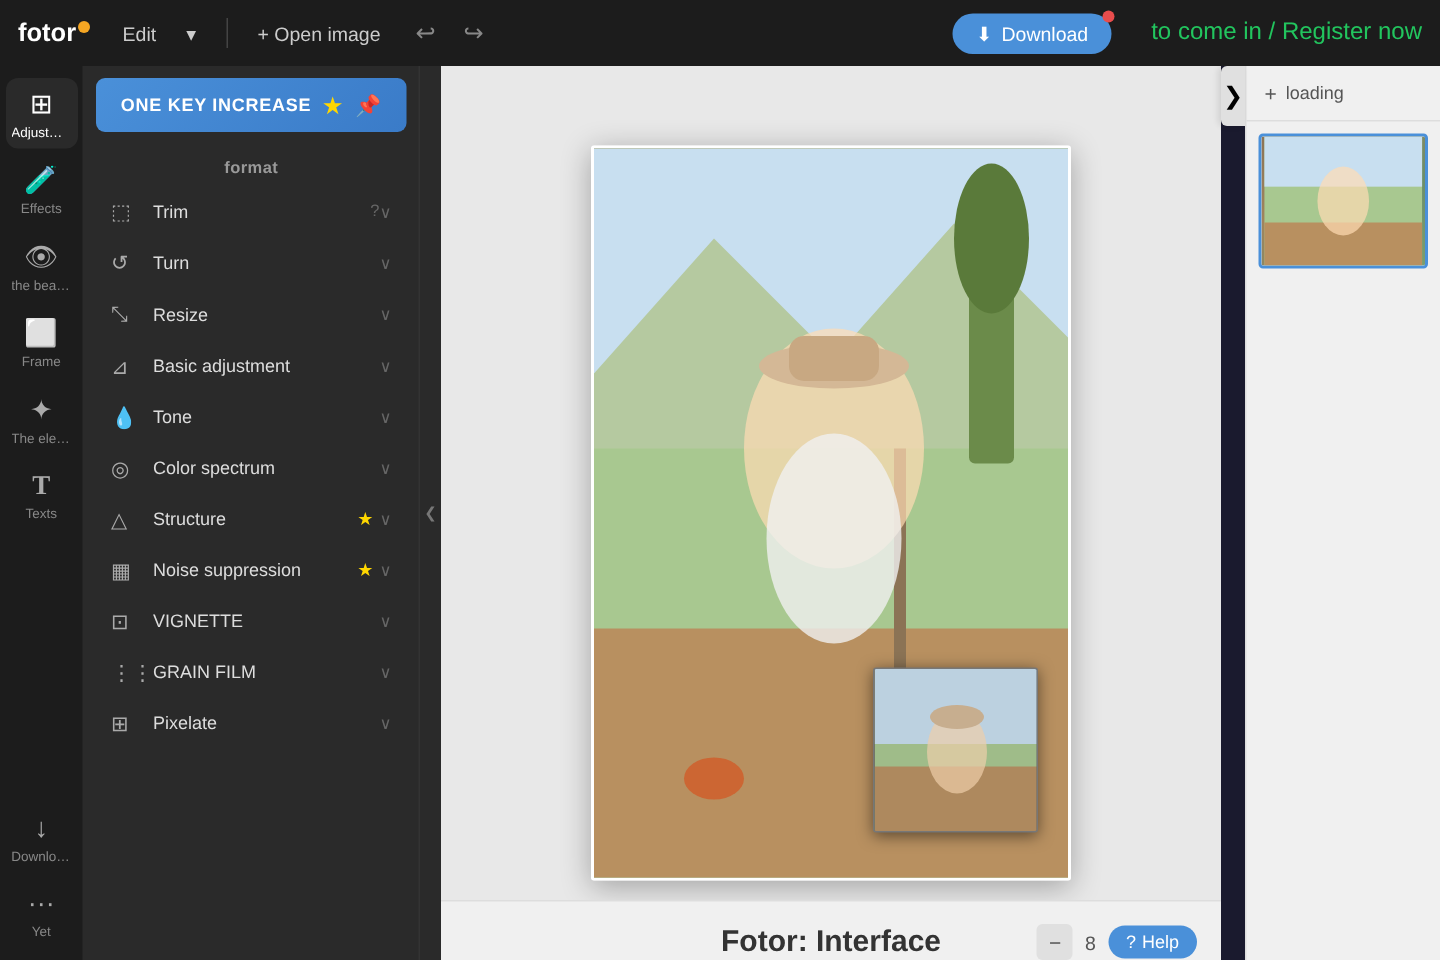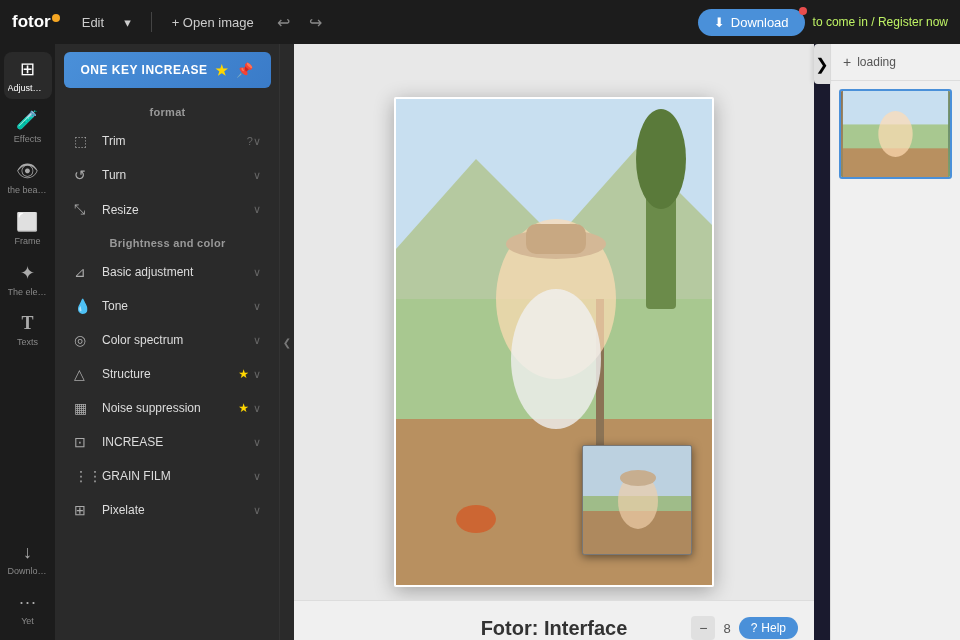--- a/index.html
+++ b/index.html
@@ -56,23 +56,23 @@
     .download-btn .notif-dot {
       position: absolute;
       top: -2px;
       right: -2px;
       width: 8px;
       height: 8px;
       background: #e84d4d;
       border-radius: 50%;
     }
     .register-link {
-      color: #bef264;
-      font-size: 12px;
-      margin-left: 0;
+      color: #22c55e;
+      font-size: 16px;
+      margin-left: 18px;
       white-space: nowrap;
     }
     .undo-redo {
       display: flex;
       gap: 4px;
     }
     .icon-btn {
       background: none;
       border: none;
       color: #888;
@@ -478,21 +478,20 @@
       <span class="tool-label">Turn</span>
       <span class="tool-arrow">∨</span>
     </div>
 
     <div class="tool-row">
       <span class="tool-icon">⤡</span>
       <span class="tool-label">Resize</span>
       <span class="tool-arrow">∨</span>
     </div>
 
-    <div class="section-header">Brightness and color</div>
 
     <div class="tool-row">
       <span class="tool-icon">⊿</span>
       <span class="tool-label">Basic adjustment</span>
       <span class="tool-arrow">∨</span>
     </div>
 
     <div class="tool-row">
       <span class="tool-icon">💧</span>
       <span class="tool-label">Tone</span>
@@ -515,21 +514,21 @@
 
     <div class="tool-row">
       <span class="tool-icon">▦</span>
       <span class="tool-label">Noise suppression</span>
       <span class="premium-star">★</span>
       <span class="tool-arrow">∨</span>
     </div>
 
     <div class="tool-row">
       <span class="tool-icon">⊡</span>
-      <span class="tool-label">INCREASE</span>
+      <span class="tool-label">VIGNETTE</span>
       <span class="tool-arrow">∨</span>
     </div>
 
     <div class="tool-row">
       <span class="tool-icon">⋮⋮</span>
       <span class="tool-label">GRAIN FILM</span>
       <span class="tool-arrow">∨</span>
     </div>
 
     <div class="tool-row">

